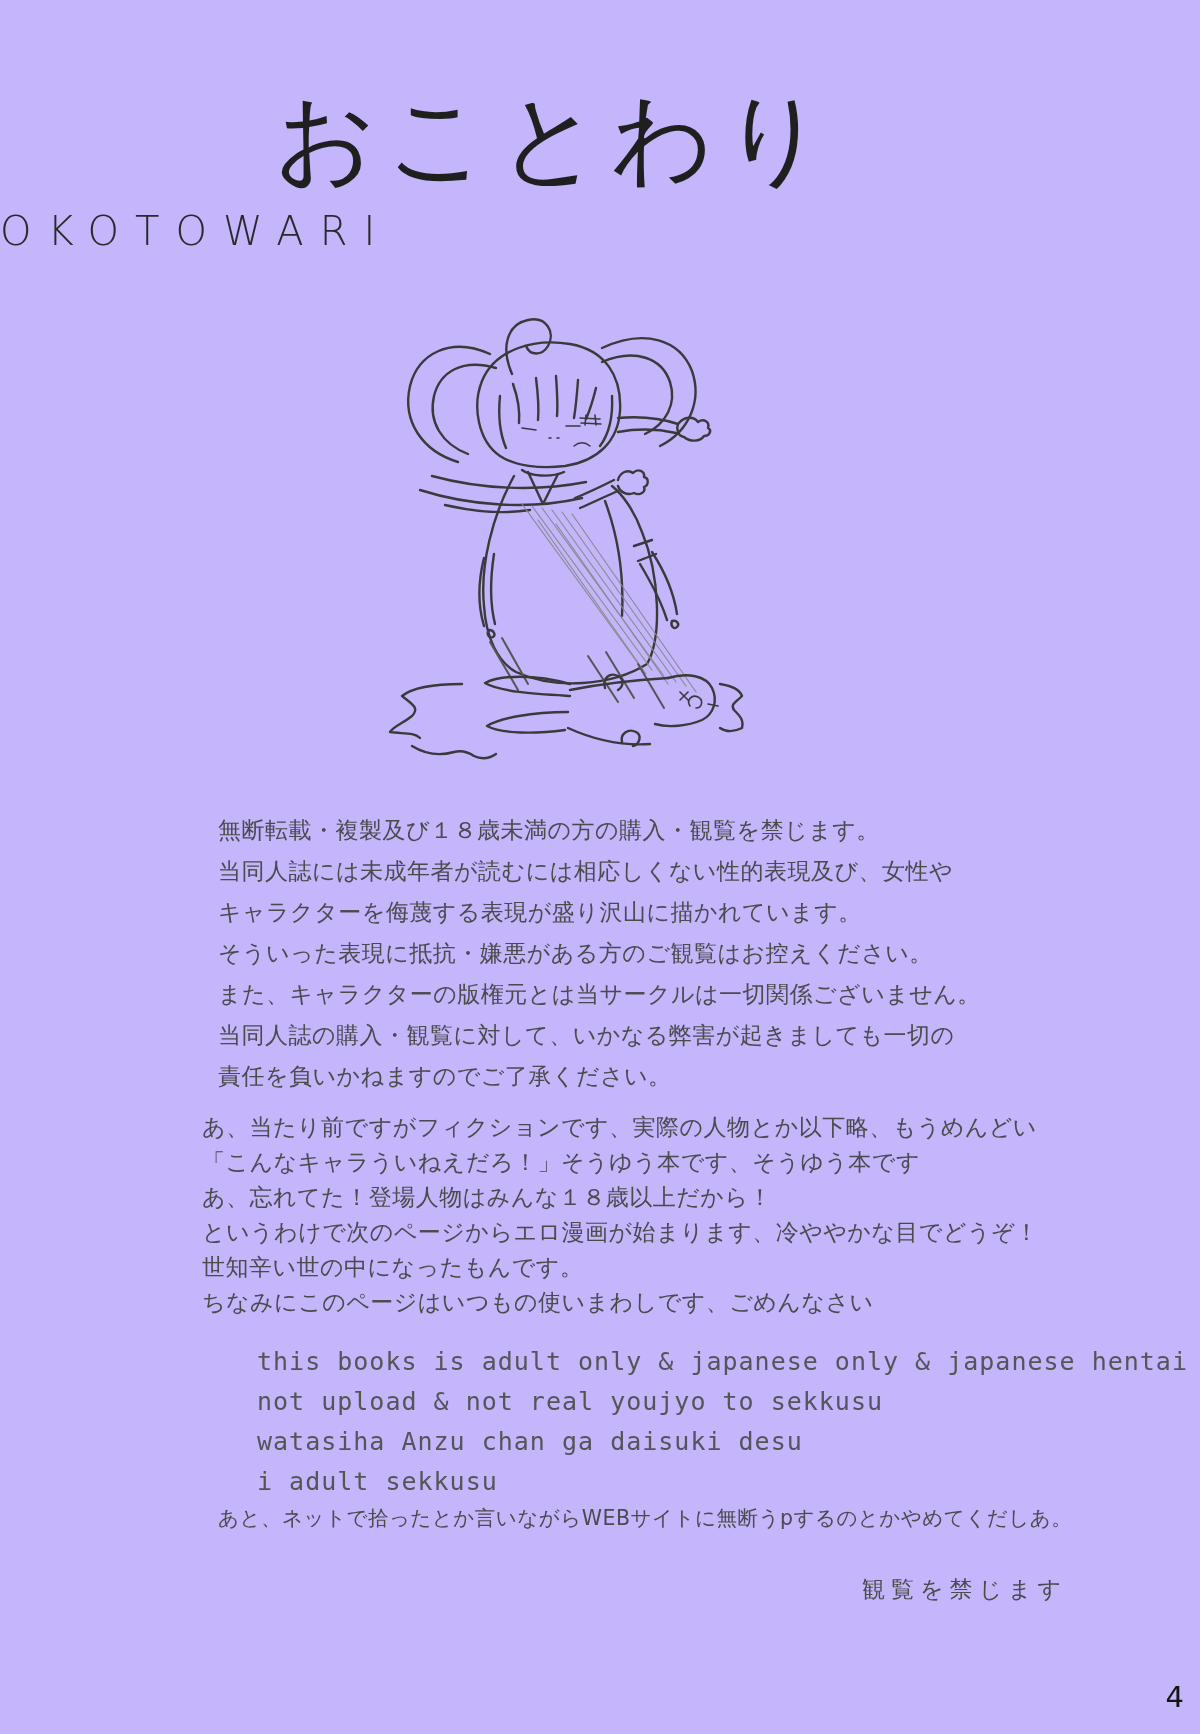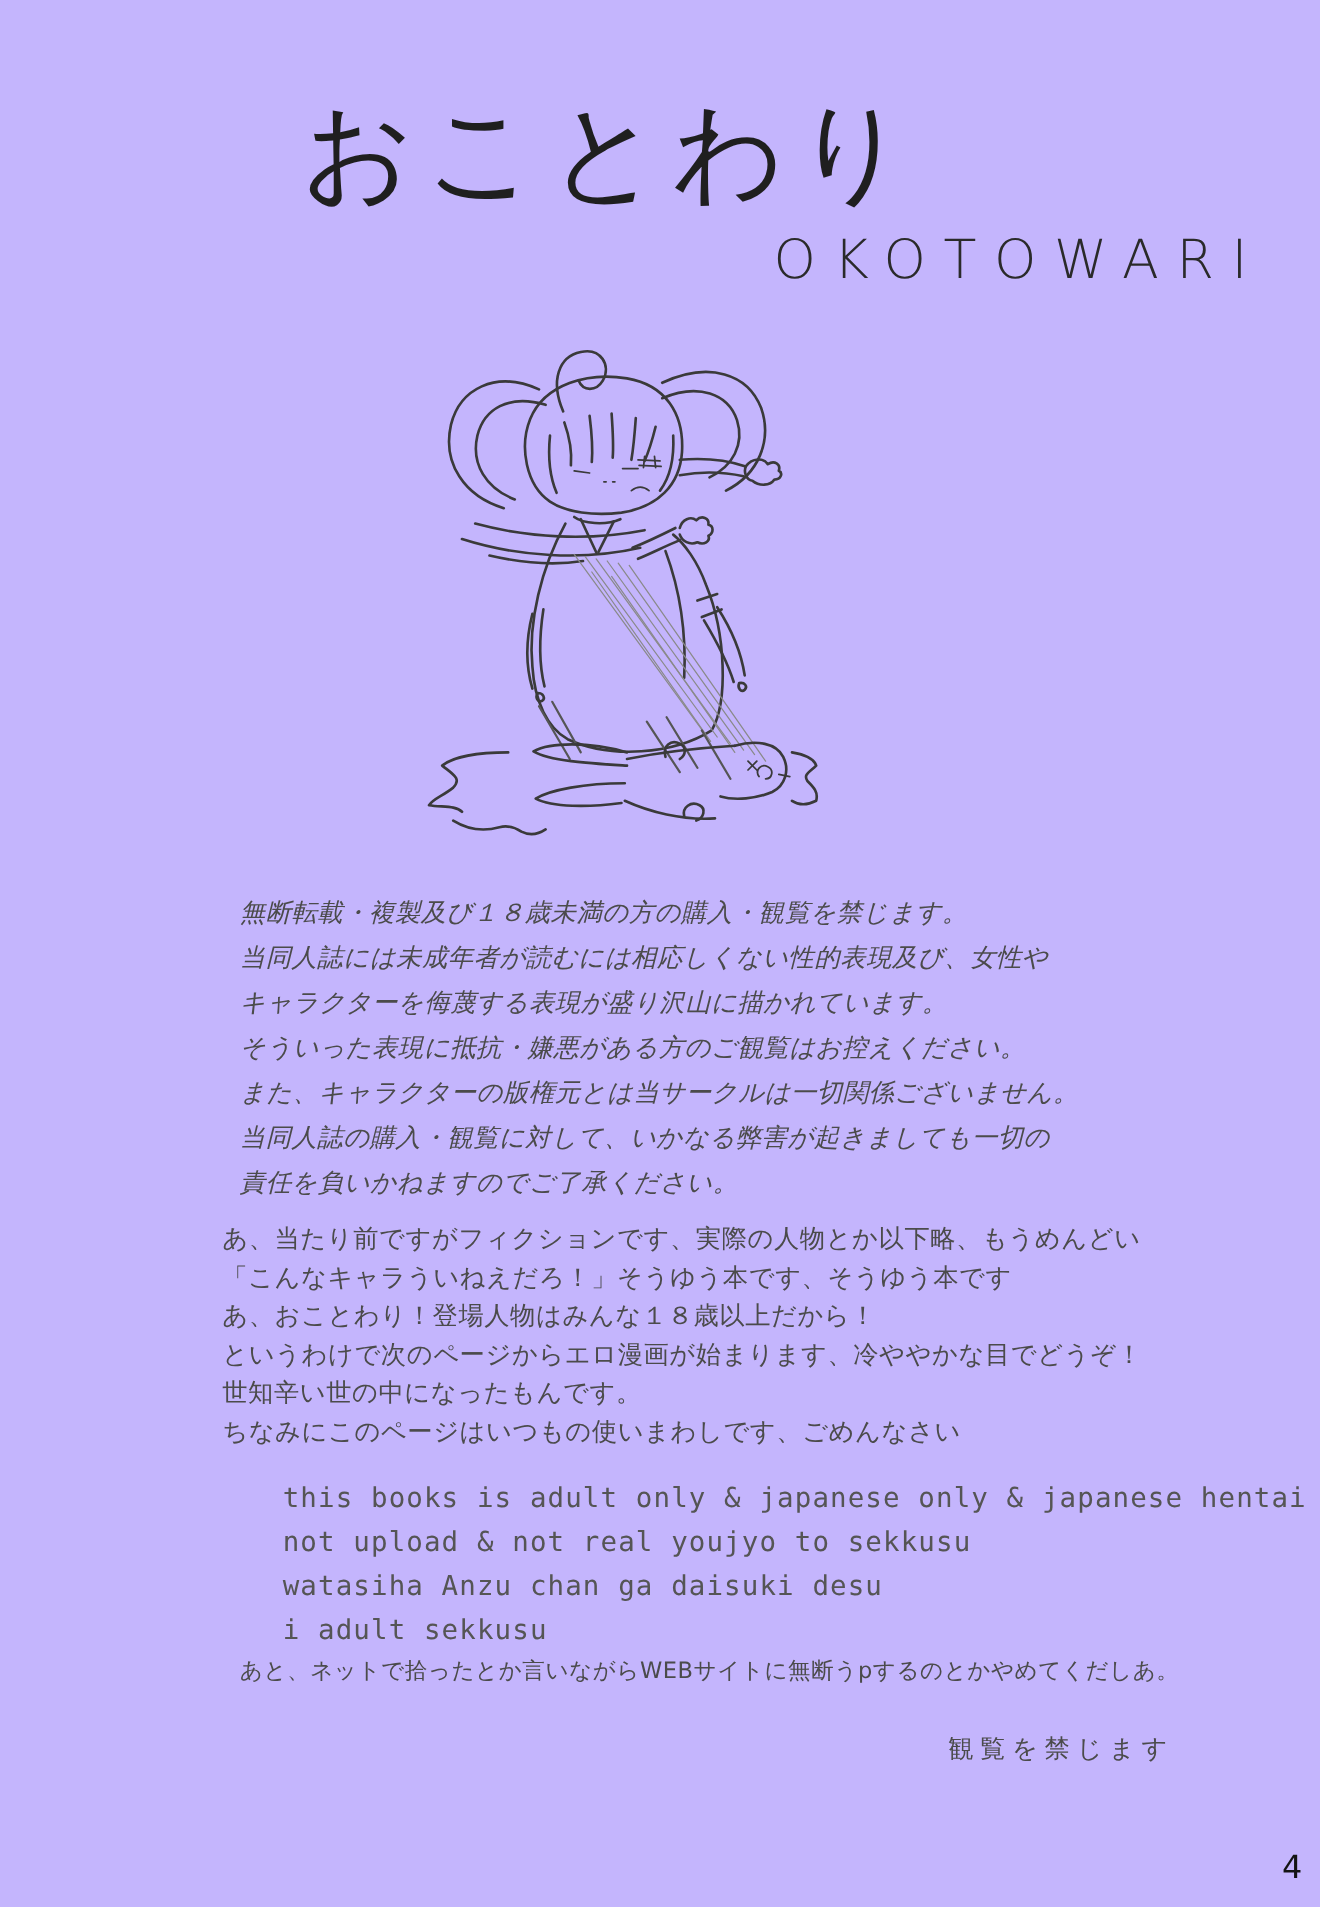--- a/index.html
+++ b/index.html
@@ -14,34 +14,33 @@
   }
   .title {
     position:absolute; top:84px; left:0; width:1110px;
     text-align:center;
     font-size:100px; letter-spacing:10px;
     font-weight:400; color:#1f1f1f;
     line-height:1.1;
   }
   .romaji {
     position:absolute; top:208px; left:0; width:1150px;
-    text-align:right;
-    font-size:49px; letter-spacing:16px;
+    text-align:left;
+    font-size:40px; letter-spacing:16px;
     font-weight:300; color:#2a2a2a;
   }
   .illustration {
     position:absolute; left:350px; top:276px;
     width:440px; height:500px;
   }
   .jp-line { white-space:nowrap; }
   .disclaimer {
     position:absolute; left:218px; top:810px;
     font-size:23px; line-height:41px; letter-spacing:0.5px;
     color:#4b4b4b;
-    font-style:italic;
   }
   .notes {
     position:absolute; left:202px; top:1110px;
     font-size:23px; line-height:35px; letter-spacing:0.5px;
     color:#4b4b4b;
   }
   .english {
     position:absolute; left:218px; top:1342px;
     font-family:"DejaVu Sans Mono", monospace;
     font-size:25px; line-height:40px; letter-spacing:1px;
@@ -200,21 +199,21 @@
     <div class="jp-line">キャラクターを侮蔑する表現が盛り沢山に描かれています。</div>
     <div class="jp-line">そういった表現に抵抗・嫌悪がある方のご観覧はお控えください。</div>
     <div class="jp-line">また、キャラクターの版権元とは当サークルは一切関係ございません。</div>
     <div class="jp-line">当同人誌の購入・観覧に対して、いかなる弊害が起きましても一切の</div>
     <div class="jp-line">責任を負いかねますのでご了承ください。</div>
   </div>
 
   <div class="notes">
     <div class="jp-line">あ、当たり前ですがフィクションです、実際の人物とか以下略、もうめんどい</div>
     <div class="jp-line">「こんなキャラういねえだろ！」そうゆう本です、そうゆう本です</div>
-    <div class="jp-line">あ、おことわり！登場人物はみんな１８歳以上だから！</div>
+    <div class="jp-line">あ、忘れてた！登場人物はみんな１８歳以上だから！</div>
     <div class="jp-line">というわけで次のページからエロ漫画が始まります、冷ややかな目でどうぞ！</div>
     <div class="jp-line">世知辛い世の中になったもんです。</div>
     <div class="jp-line">ちなみにこのページはいつもの使いまわしです、ごめんなさい</div>
   </div>
 
   <div class="english">
     <div class="jp-line">this books is adult only &amp; japanese only &amp; japanese hentai</div>
     <div class="jp-line">not upload &amp; not real youjyo to sekkusu</div>
     <div class="jp-line">watasiha Anzu chan ga daisuki desu</div>
     <div class="jp-line">i adult sekkusu</div>

